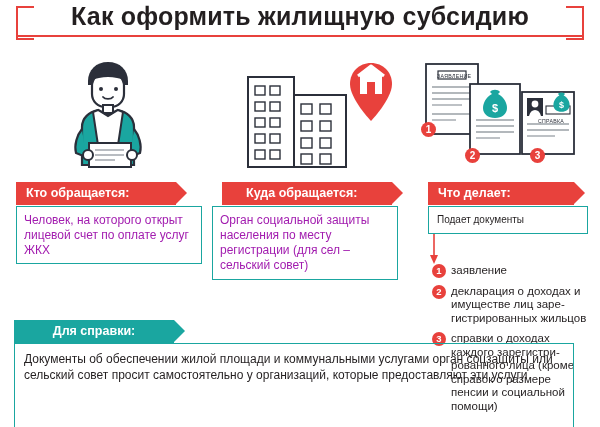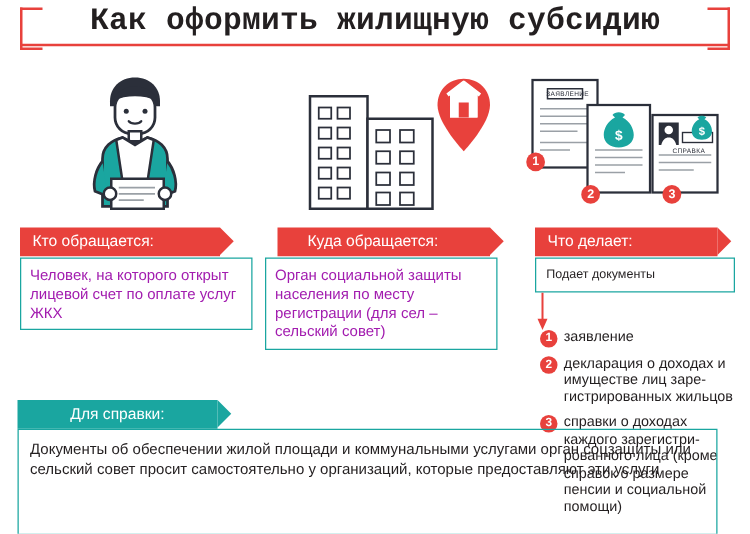--- a/index.html
+++ b/index.html
@@ -8,31 +8,31 @@
     font-family:"Liberation Sans", sans-serif;
     color:#231f20;overflow:hidden;position:relative;
   }
   .page{position:relative;width:600px;height:427px;}
 
   
   .title-wrap{position:absolute;left:0;top:2px;width:600px;height:40px;}
   .title-text{
     position:absolute;left:0;top:0;width:600px;text-align:center;
     font-size:25px;font-weight:bold;letter-spacing:.2px;color:#231f20;
-    font-family:Liberation Mono, monospace;
+    font-family:Liberation Sans, sans-serif;
   }
   .title-bracket{position:absolute;top:4px;width:16px;height:30px;}
   .title-bracket.l{left:16px;border-left:2px solid #e8413c;border-top:2px solid #e8413c;border-bottom:2px solid #e8413c;}
   .title-bracket.r{right:16px;border-right:2px solid #e8413c;border-top:2px solid #e8413c;border-bottom:2px solid #e8413c;}
   .title-rule{position:absolute;left:16px;right:16px;top:33px;height:2px;background:#e8413c;}
 
   
   .banner{
     position:absolute;height:23px;background:#e8413c;color:#fff;
-    font-size:12.5px;font-weight:normal;line-height:23px;padding-left:10px;
+    font-size:12.5px;font-weight:bold;line-height:23px;padding-left:10px;
     box-sizing:border-box;white-space:nowrap;
   }
   .banner:after{
     content:"";position:absolute;right:-11px;top:0;width:0;height:0;
     border-top:11.5px solid transparent;border-bottom:11.5px solid transparent;
     border-left:11px solid #e8413c;
   }
   .banner.teal{background:#1aa6a0;}
   .banner.teal:after{border-left-color:#1aa6a0;}
 

